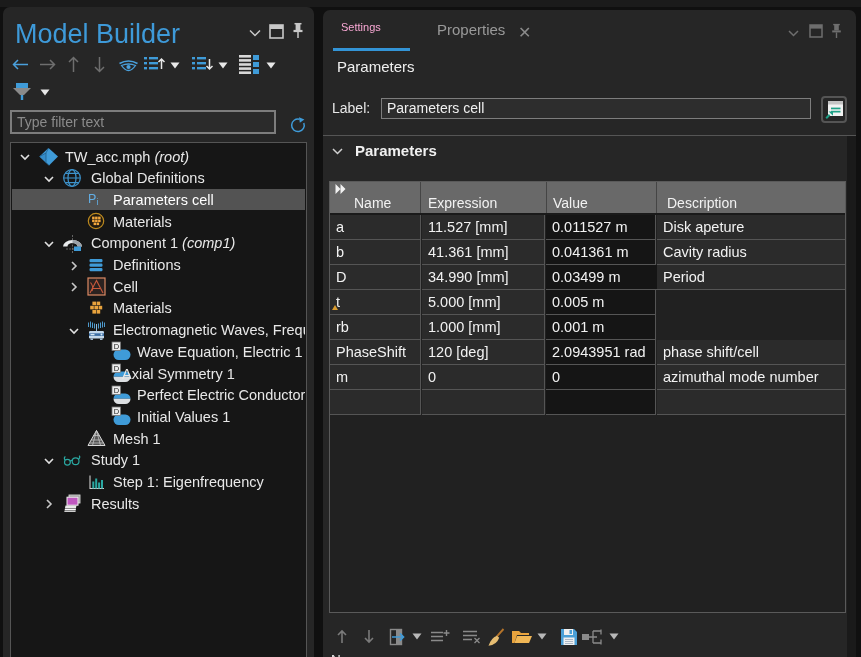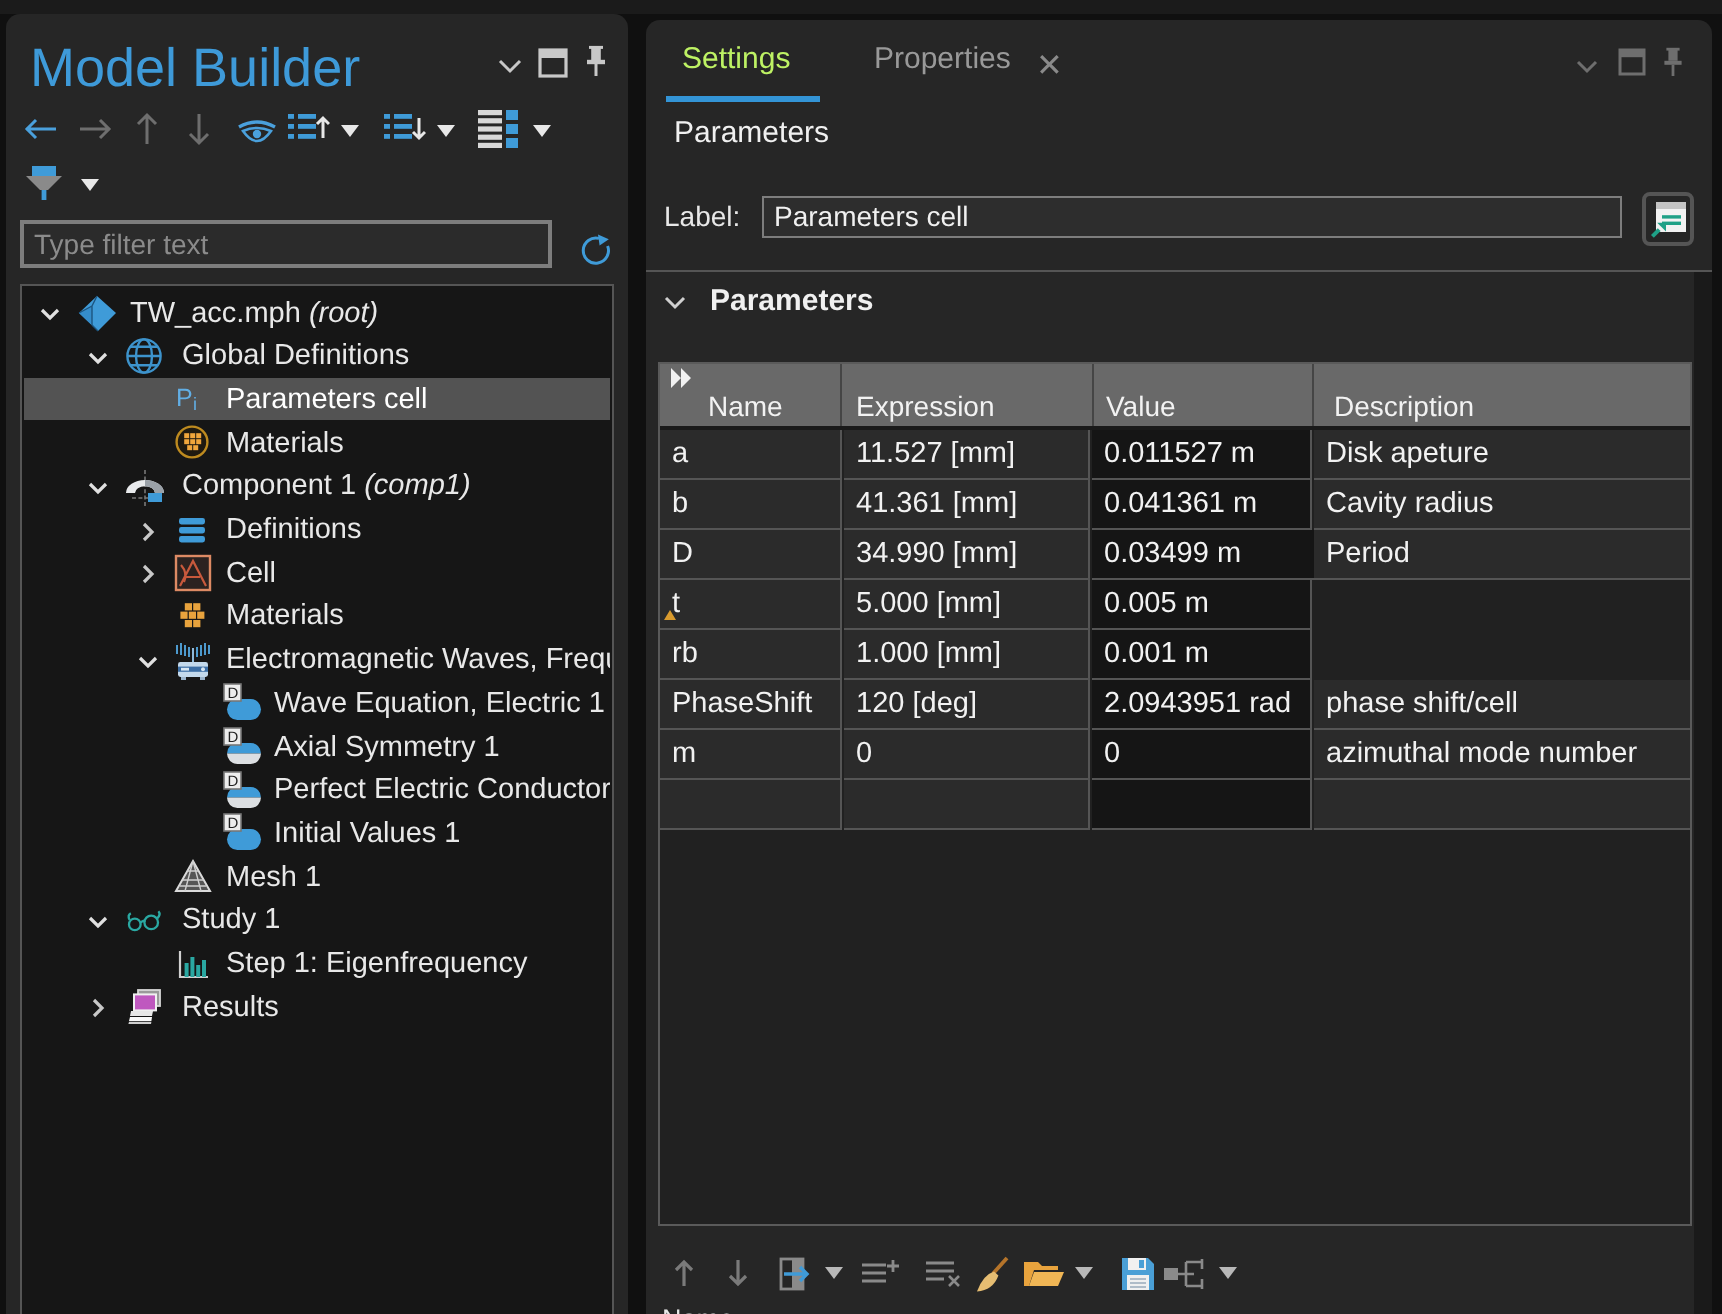--- a/index.html
+++ b/index.html
@@ -11,21 +11,21 @@
 #lp-title { position:absolute; left:12px; top:12px; font-size:27px; color:#3e9ad9; }
 #filter { position:absolute; left:7px; top:103px; width:266px; height:24px; background:#2b2b2b; border:2px solid #7d7d7d; color:#8b8b8b; font-size:14px; padding-left:5px; line-height:20px; }
 #treebox { position:absolute; left:7px; top:135px; width:297px; height:515px; background:#161616; border:1px solid #555; border-bottom:none; }
 .trow { position:absolute; left:1px; right:1px; height:21px; display:flex; align-items:center; color:#e8e8e8; font-size:14.5px; white-space:nowrap; overflow:hidden; }
 .trow.sel { background:#535353; }
 .texp { position:absolute; }
 .ticon { position:absolute; }
 .tlabel { position:absolute; }
 .it { font-style:italic;text-align:center; }
 
-#tab-settings { position:absolute; left:18px; top:11px; font-size:15px; color:#bef264; }
+#tab-settings { position:absolute; left:18px; top:11px; font-size:11px; color:#f9a8d4; }
 #tab-underline { position:absolute; left:10px; top:38px; width:77px; height:3px; background:#3394d6; }
 #tab-props { position:absolute; left:114px; top:11px; font-size:15px; color:#999; }
 #crumb { position:absolute; left:14px; top:48px; font-size:15px; color:#f0f0f0; }
 #lbl { position:absolute; left:9px; top:90px; font-size:14px; color:#e8e8e8; }
 #lblinput { position:absolute; left:58px; top:88px; width:430px; height:21px; background:#2d2d2d; border:1px solid #7d7d7d; color:#f0f0f0; font-size:14px; line-height:19px; padding-left:5px; }
 #lblbtn { position:absolute; left:498px; top:86px; width:26px; height:27px; border:2px solid #555; border-radius:4px; background:#262626; }
 #sep1 { position:absolute; left:0px; top:125px; width:533px; height:1px; background:#555; }
 #sechdr { position:absolute; left:32px; top:132px; font-size:15px; font-weight:bold; color:#f0f0f0; }
 #table { position:absolute; left:6px; top:171px; width:517px; height:432px; background:#212121; border:1px solid #5a5a5a; }
 #thead { position:absolute; left:0; top:0; width:515px; height:33px; background:#696969; border-bottom:2px solid #1a1a1a; color:#f2f2f2; font-size:14px; }
@@ -259,21 +259,21 @@
         </svg>
       <span class="tlabel" style="left:125px">Wave Equation, Electric 1</span>
     </div>
     <div class="trow" style="top:220px">
       <svg class="ticon" style="left:98px;top:0px" width="22" height="21" viewBox="0 0 22 21">
           <path d="M3.5 13.75 A5.2 5.2 0 0 1 8.7 8.5 L15.3 8.5 A5.2 5.2 0 0 1 20.5 13.75 Z" fill="#3f9bd8"></path>
           <path d="M3.5 13.75 L20.5 13.75 A5.2 5.2 0 0 1 15.3 19 L8.7 19 A5.2 5.2 0 0 1 3.5 13.75 Z" fill="#dcdfe2"></path>
           <rect x="2" y="1" width="8.5" height="8.5" fill="#ededed" stroke="#777" stroke-width="0.8"></rect>
           <text x="3.8" y="8" font-size="7.5" fill="#222" font-family="Liberation Sans">D</text>
         </svg>
-      <span class="tlabel" style="left:125px">Axial Symmetry 1</span>
+      <span class="tlabel" style="left:110px">Axial Symmetry 1</span>
     </div>
     <div class="trow" style="top:241.7px">
       <svg class="ticon" style="left:98px;top:0px" width="22" height="21" viewBox="0 0 22 21">
           <path d="M3.5 13.75 A5.2 5.2 0 0 1 8.7 8.5 L15.3 8.5 A5.2 5.2 0 0 1 20.5 13.75 Z" fill="#3f9bd8"></path>
           <path d="M3.5 13.75 L20.5 13.75 A5.2 5.2 0 0 1 15.3 19 L8.7 19 A5.2 5.2 0 0 1 3.5 13.75 Z" fill="#dcdfe2"></path>
           <rect x="2" y="1" width="8.5" height="8.5" fill="#ededed" stroke="#777" stroke-width="0.8"></rect>
           <text x="3.8" y="8" font-size="7.5" fill="#222" font-family="Liberation Sans">D</text>
         </svg>
       <span class="tlabel" style="left:125px">Perfect Electric Conductor 1</span>
     </div>

